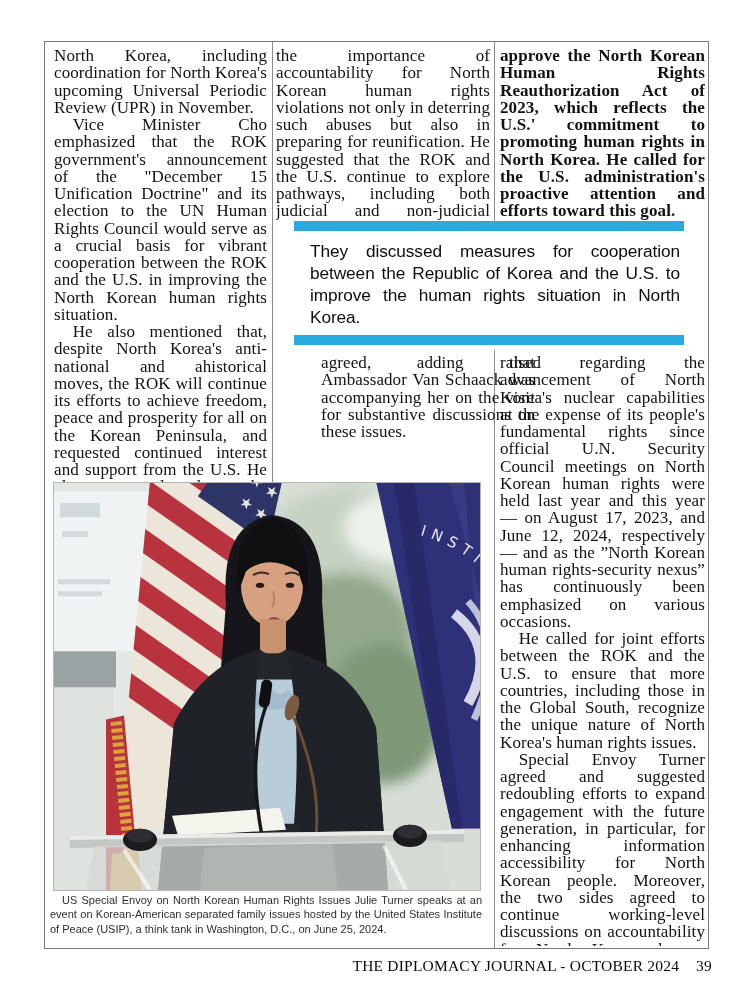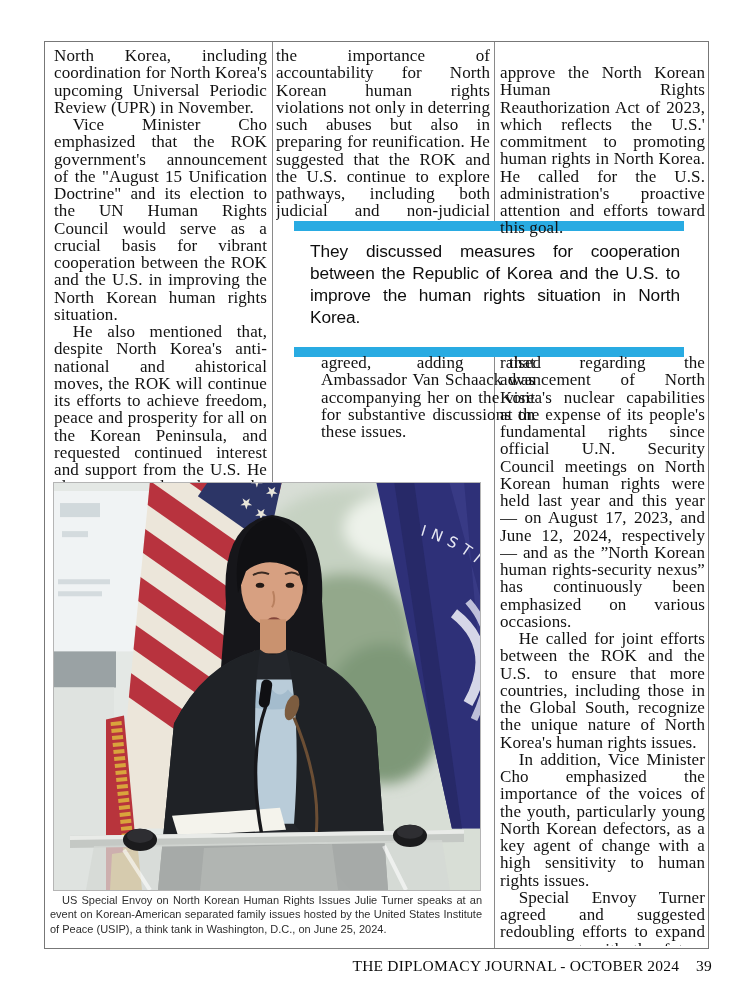--- a/index.html
+++ b/index.html
@@ -18,32 +18,32 @@
     position:absolute;overflow:hidden;
     font-size:17px;line-height:17.25px;text-align:justify;
     letter-spacing:0.1px;hyphens:auto;
   }
   .col p{margin:0;text-indent:1.1em;}
   .col p.noindent{text-indent:0;}
   .col p.cont{text-align-last:justify;}
   #col1{left:9px;top:5px;width:213px;height:438px;}
   #col2top{left:231px;top:5px;width:214px;height:178px;}
   #col2bottom{left:231px;top:312px;width:214px;height:130px;margin-left:45px;}
-  #col3top{left:455px;top:22px;width:205px;height:178px;}
+  #col3top{left:455px;top:5px;width:205px;height:178px;font-weight:bold;}
   #col3bottom{left:455px;top:312px;width:205px;height:592px;}
   #rule1{left:227px;top:0;height:442px;}
   #rule2a{left:449px;top:0;height:179px;}
   #rule2b{left:449px;top:308px;height:598px;}
 
   .pullquote{position:absolute;left:249px;top:179px;width:390px;}
   .pq-bar{height:10px;background:#29abe2;}
   .pq-text{
     font-family:"Liberation Sans", sans-serif;
     font-size:17.3px;line-height:22px;text-align:justify;
-    color:#0d0d0d;padding:9px 4px 19px 16px;letter-spacing:-0.1px;
+    color:#0d0d0d;padding:9px 4px 7px 16px;letter-spacing:-0.1px;
   }
 
   .photo{
     position:absolute;left:9px;top:441px;width:426px;height:407px;
     outline:1px solid #b5b5b5;overflow:hidden;background:#dfe4df;
   }
   .photo svg{display:block;width:100%;height:100%;}
 
   .caption{
     position:absolute;left:5px;top:851px;width:432px;height:55px;overflow:hidden;
@@ -62,21 +62,21 @@
 <body>
 
 <div class="frame">
 
   <div class="vrule" id="rule1"></div>
   <div class="vrule" id="rule2a"></div>
   <div class="vrule" id="rule2b"></div>
 
   <div class="col" id="col1">
     <p class="noindent">North Korea, including coordination for North Korea's upcoming Universal Periodic Review (UPR) in November.</p>
-    <p>Vice Minister Cho emphasized that the ROK government's announcement of the "August 15 Unification Doctrine" and its election to the UN Human Rights Council would serve as a crucial basis for vibrant cooperation between the ROK and the U.S. in improving the North Korean human rights situation.</p>
+    <p>Vice Minister Cho emphasized that the ROK government's announcement of the "December 15 Unification Doctrine" and its election to the UN Human Rights Council would serve as a crucial basis for vibrant cooperation between the ROK and the U.S. in improving the North Korean human rights situation.</p>
     <p>He also mentioned that, despite North Korea's anti-national and ahistorical moves, the ROK will continue its efforts to achieve freedom, peace and prosperity for all on the Korean Peninsula, and requested continued interest and support from the U.S. He also stressed that the fortification construction of North Korea in defiance of such efforts by the ROK cannot suppress the North Korean people's desire for freedom.</p>
     <p class="cont">Peace Minister Cho stressed</p>
   </div>
 
   <div class="col" id="col2top">
     <p class="noindent">the importance of accountability for North Korean human rights violations not only in deterring such abuses but also in preparing for reunification. He suggested that the ROK and the U.S. continue to explore pathways, including both judicial and non-judicial approaches, to achieve accountability.</p>
     <p class="cont">Special Envoy Turner</p>
   </div>
 
   <div class="pullquote">
@@ -89,21 +89,20 @@
     <p class="noindent">agreed, adding that Ambassador Van Schaack was accompanying her on the visit for substantive discussions on these issues.</p>
   </div>
 
   <div class="col" id="col3top">
     <p class="noindent">approve the North Korean Human Rights Reauthorization Act of 2023, which reflects the U.S.' commitment to promoting human rights in North Korea. He called for the U.S. administration's proactive attention and efforts toward this goal.</p>
   </div>
 
   <div class="col" id="col3bottom">
     <p class="noindent">raised regarding the advancement of North Korea's nuclear capabilities at the expense of its people's fundamental rights since official U.N. Security Council meetings on North Korean human rights were held last year and this year — on August 17, 2023, and June 12, 2024, respectively — and as the ”North Korean human rights-security nexus” has continuously been emphasized on various occasions.</p>
     <p>He called for joint efforts between the ROK and the U.S. to ensure that more countries, including those in the Global South, recognize the unique nature of North Korea's human rights issues.</p>
-    <p>In addition, Vice Minister Cho emphasized the importance of the voices of the youth, particularly young North Korean defectors, as a key agent of change with a high sensitivity to human rights issues.</p>
     <p>Special Envoy Turner agreed and suggested redoubling efforts to expand engagement with the future generation, in particular, for enhancing information accessibility for North Korean people. Moreover, the two sides agreed to continue working-level discussions on accountability for North Korean human rights violations and improvement of information accessibility. ❦</p>
   </div>
 
   <div class="photo">
     <svg viewBox="0 0 426 406" preserveAspectRatio="none">
       <defs>
         <clipPath id="flagclip">
             <polygon points="96,-2 228,-2 152,345 62,345"></polygon>
           </clipPath>
         <clipPath id="usipclip">

